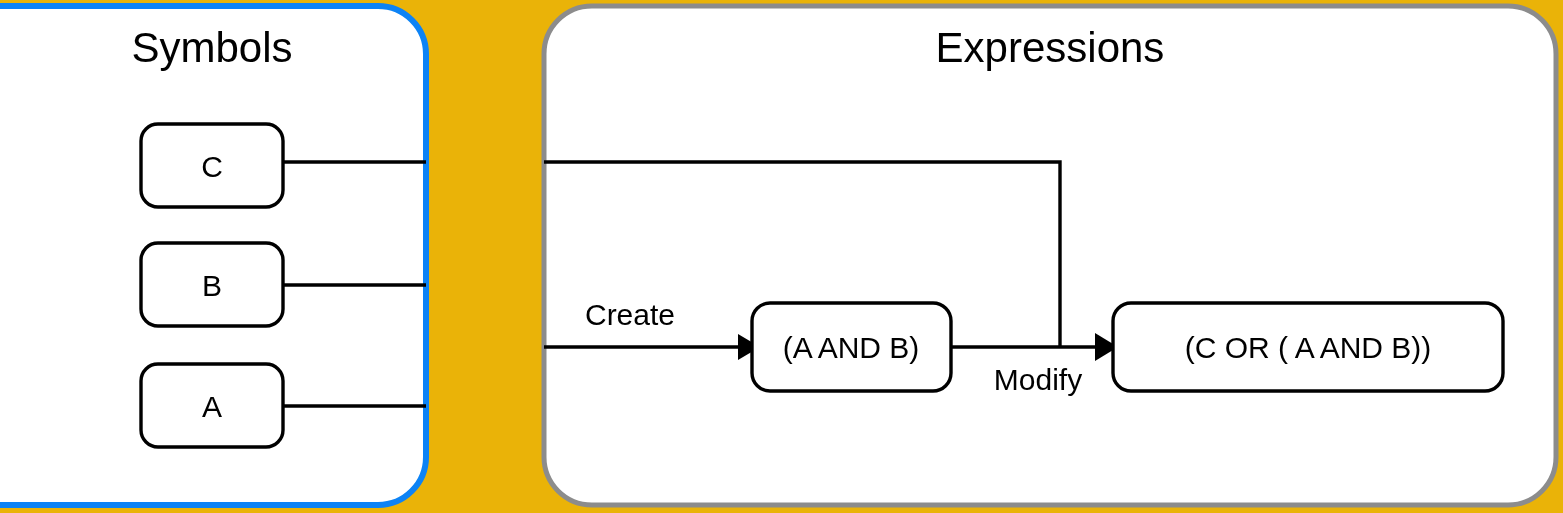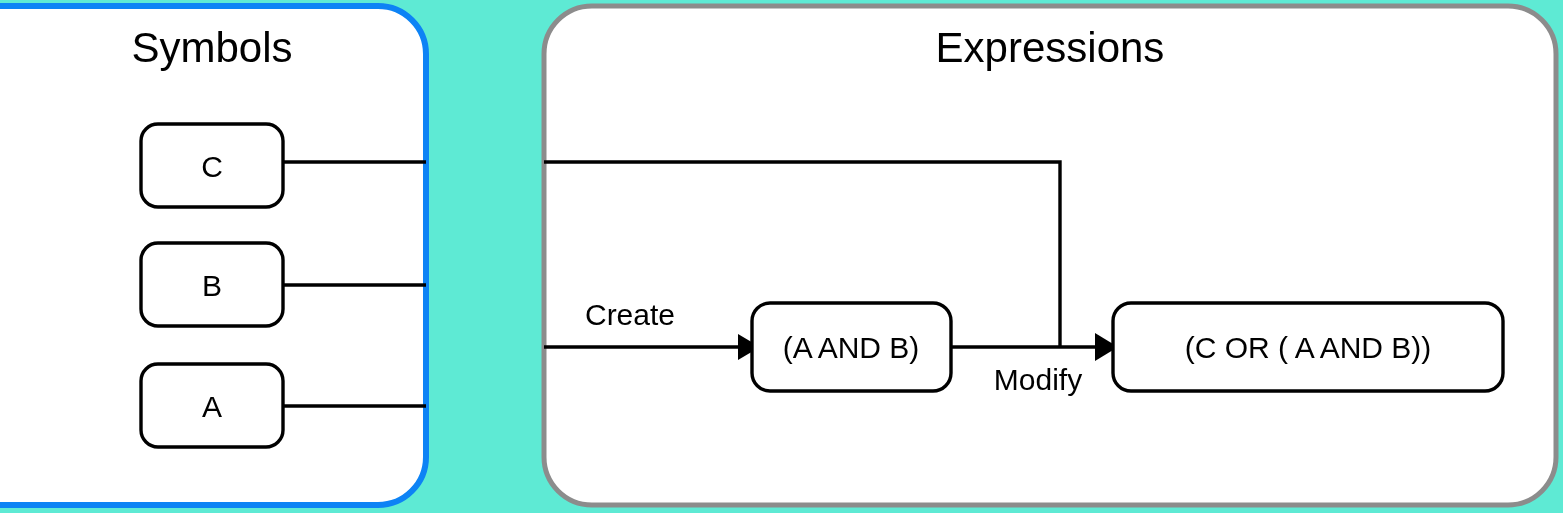--- a/index.html
+++ b/index.html
@@ -4,21 +4,21 @@
 <style>
   html, body {
     margin: 0;
     padding: 0;
     background: #000000;
   }
   #stage {
     position: relative;
     width: 1563px;
     height: 513px;
-    background: #5eead4;
+    background: #eab308;
     overflow: hidden;
     font-family: "Liberation Sans", sans-serif;
   }
   svg#diagram {
     position: absolute;
     top: 0;
     left: 0;
     width: 1563px;
     height: 513px;
     display: block;

